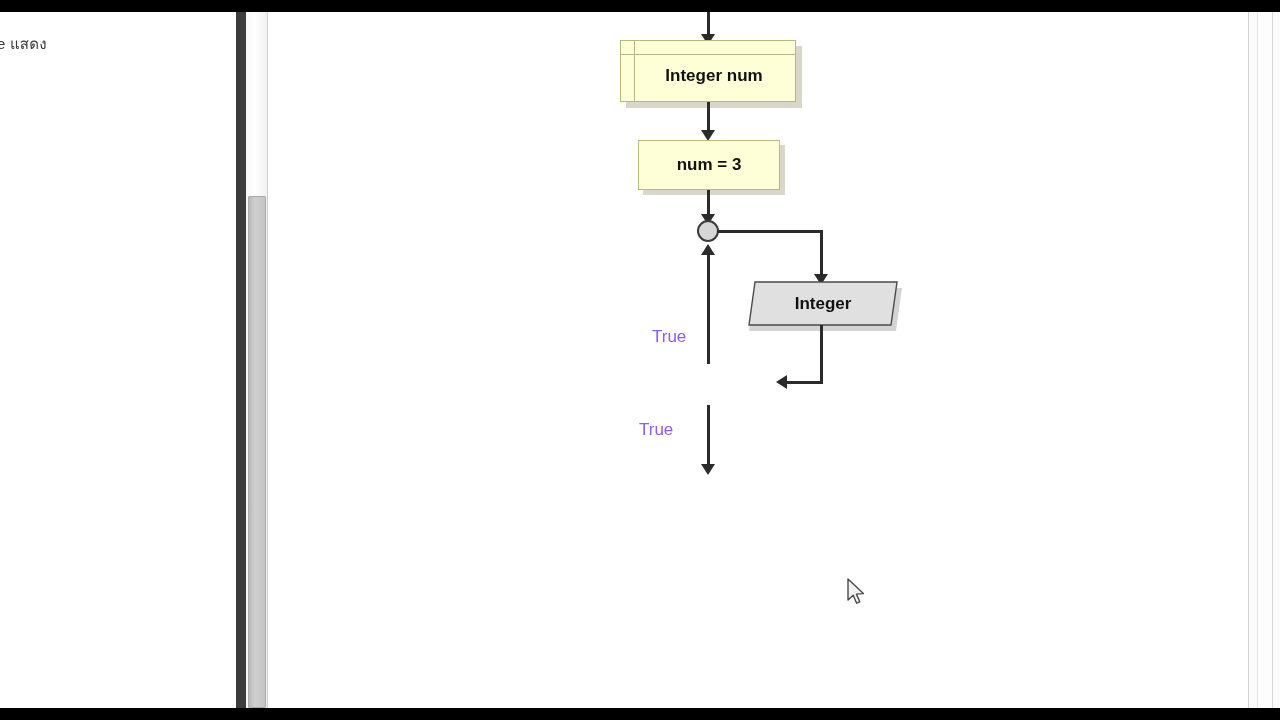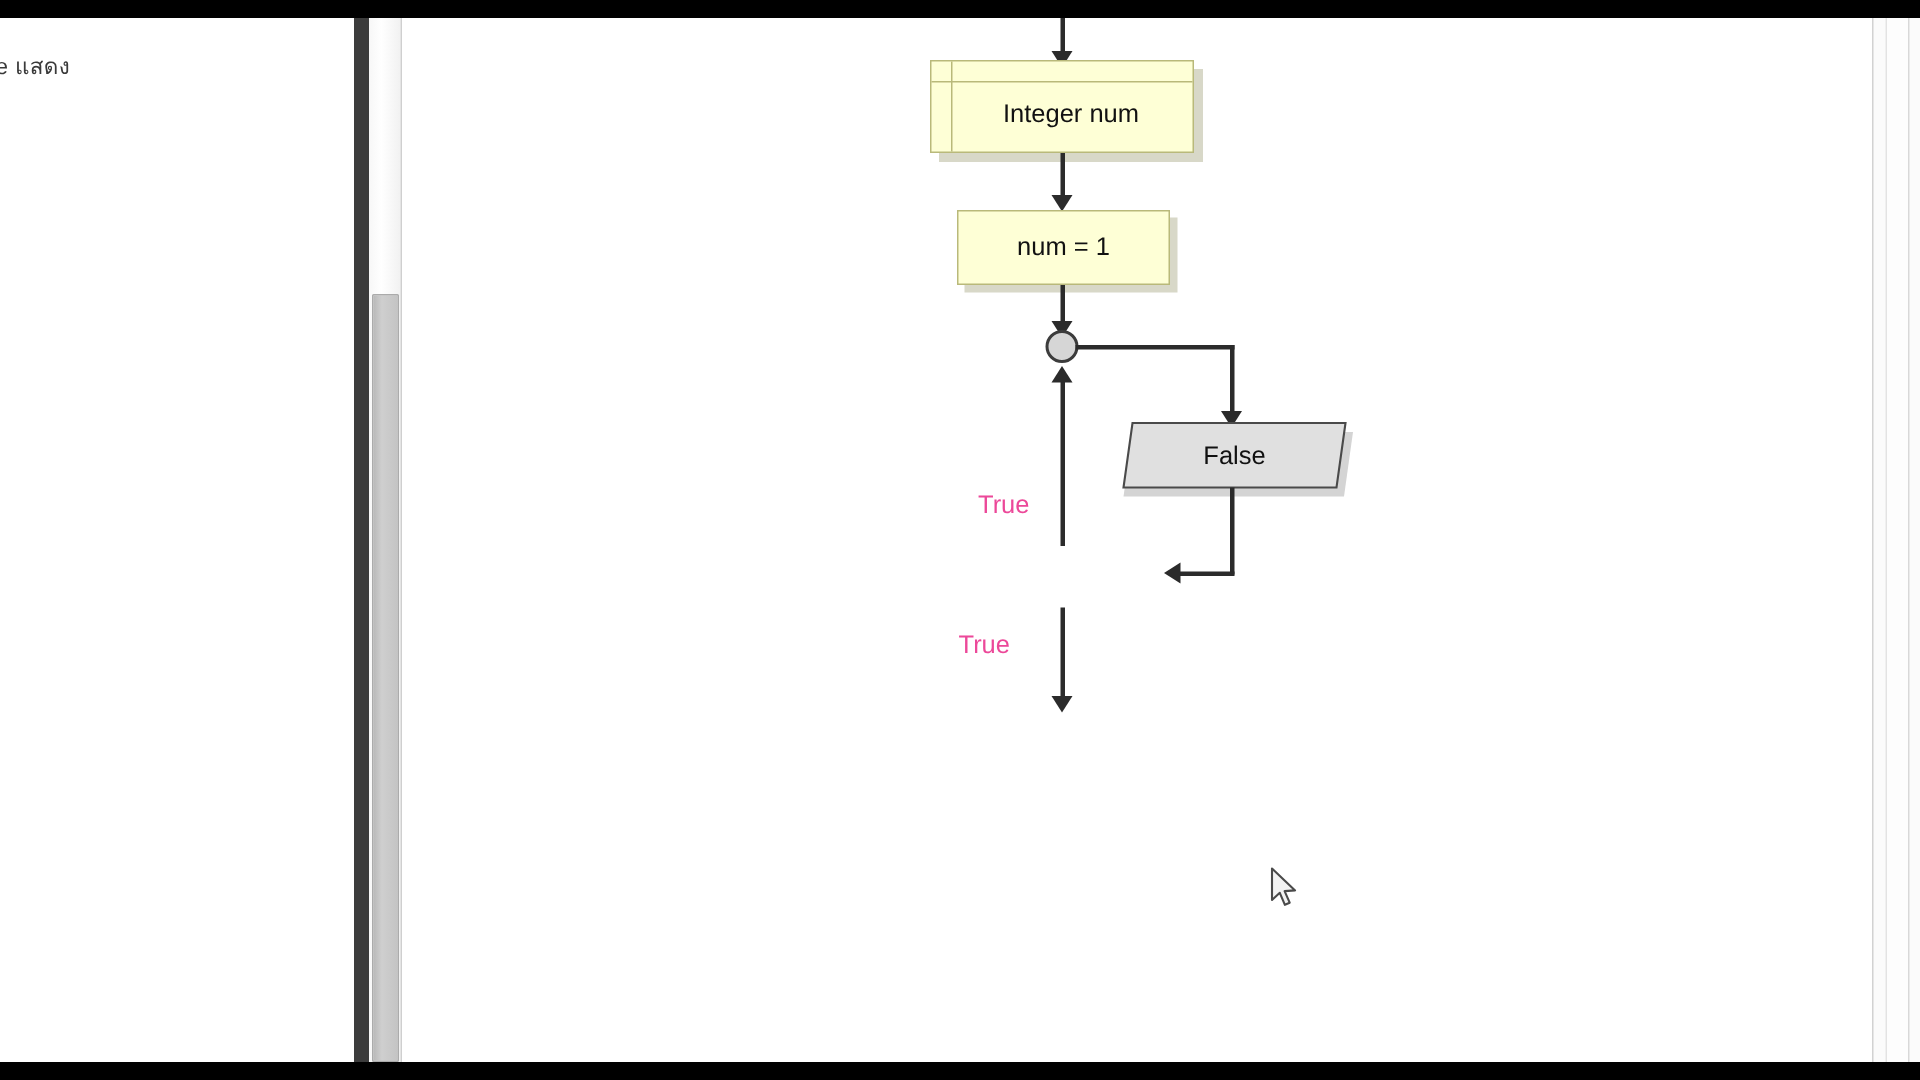--- a/index.html
+++ b/index.html
@@ -113,20 +113,21 @@
     position: absolute;
     left: 0; top: 0;
     width: 100%; height: 100%;
     display: flex;
     align-items: center;
     justify-content: center;
     font-size: 17px;
     color: #111111;
     pointer-events: none;
     z-index: 3;
+    font-weight: bold;
   }
 
   
   .decl-outer {
     position: absolute;
     background: #feffd6;
     border: 1px solid #b9b97a;
   }
   .decl-hline {
     position: absolute;
@@ -168,21 +169,21 @@
     position: absolute;
     background: #d6d6d6;
     border: 2px solid #3c3c3c;
     border-radius: 50%;
   }
 
   
   .edge-label {
     position: absolute;
     font-size: 17px;
-    color: #ec4899;
+    color: #8b5cf6;
     white-space: nowrap;
   }
 
   
   .ln-v { position: absolute; width: 3px; background: #2b2b2b; }
   .ln-h { position: absolute; height: 3px; background: #2b2b2b; }
 
   .arrow-down {
     position: absolute;
     width: 0; height: 0;
@@ -238,38 +239,38 @@
       </div>
       <div class="node-label" style="padding-left:12px; padding-top:10px;">Integer num</div>
     </div>
 
     <div class="ln-v" style="left:439px; top:90px; height:30px;"></div>
     <div class="arrow-down" style="left:433px; top:118px;"></div>
 
     <div class="node" style="left:370px; top:128px; width:142px; height:50px;">
       <div class="decl-shadow" style="left:5px; top:5px; width:142px; height:50px;"></div>
       <div class="proc-box" style="left:0; top:0; width:142px; height:50px; z-index:2;"></div>
-      <div class="node-label">num = 1</div>
+      <div class="node-label">num = 3</div>
     </div>
 
     <div class="ln-v" style="left:439px; top:178px; height:28px;"></div>
     <div class="arrow-down" style="left:433px; top:202px;"></div>
 
     <div class="junction" style="left:429px; top:208px; width:22px; height:22px;"></div>
 
     <div class="ln-h" style="left:449px; top:218px; width:106px;"></div>
     <div class="ln-v" style="left:552px; top:218px; height:48px;"></div>
     <div class="arrow-down" style="left:546px; top:262px;"></div>
 
     <div class="node" style="left:481px; top:270px; width:148px; height:44px;">
       <svg class="svg-shape" width="154" height="50" viewBox="0 0 154 50">
         <polygon points="6,6 153,6 147,49 0,49" fill="#d4d4d4" stroke="none"></polygon>
         <polygon points="6,0 148,0 142,43 0,43" fill="#e0e0e0" stroke="#4a4a4a" stroke-width="1.4"></polygon>
       </svg>
-      <div class="node-label" style="width:148px; height:44px;">False</div>
+      <div class="node-label" style="width:148px; height:44px;">Integer</div>
     </div>
 
     <div class="ln-v" style="left:552px; top:313px; height:58px;"></div>
     <div class="ln-h" style="left:518px; top:369px; width:37px;"></div>
     <div class="arrow-left" style="left:508px; top:363px;"></div>
 
     <div class="edge-label" style="left:384px; top:315px;">True</div>
 
     <div class="ln-v" style="left:439px; top:240px; height:112px;"></div>
     <div class="arrow-up" style="left:433px; top:232px;"></div>

